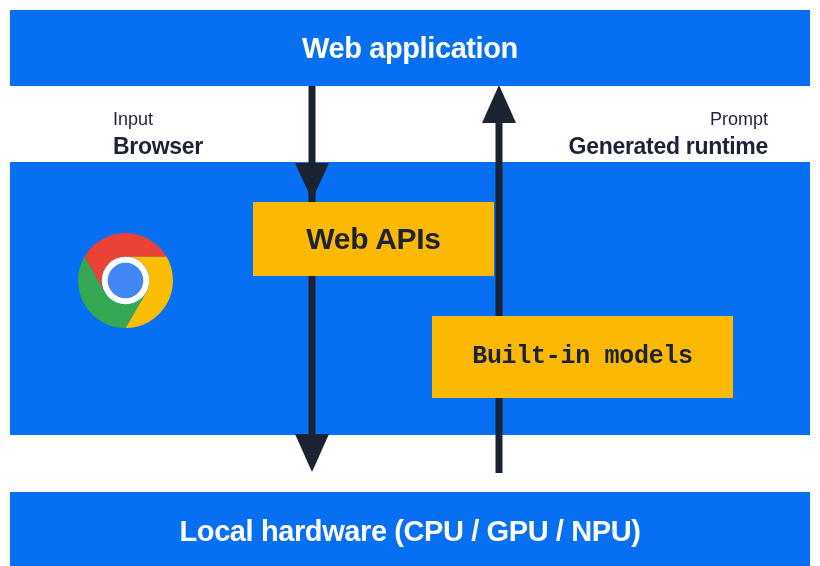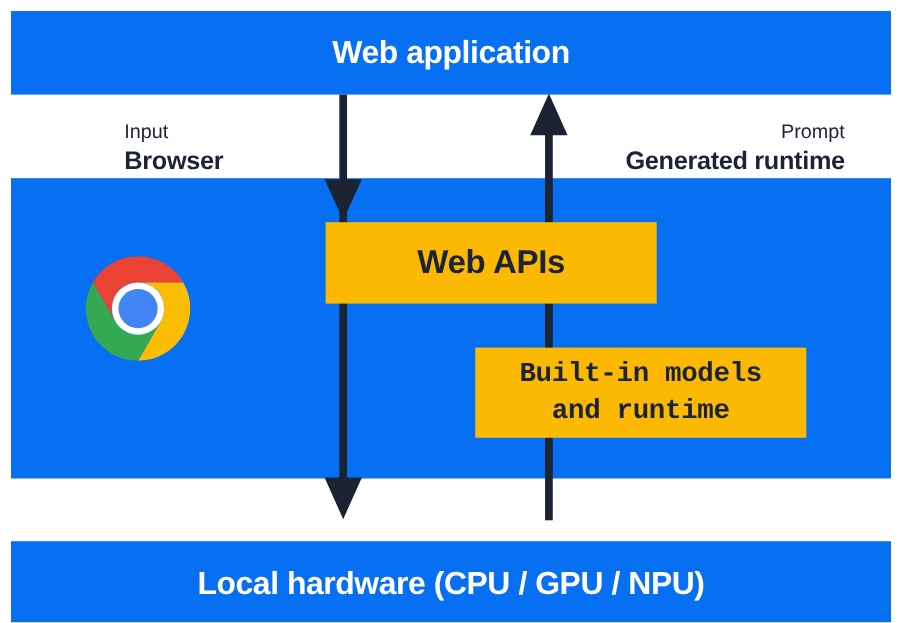--- a/index.html
+++ b/index.html
@@ -78,23 +78,22 @@
     flex-direction: column;
     align-items: center;
     justify-content: center;
     z-index: 3;
     text-align: center;
     font-weight: bold;
     letter-spacing: -0.3px;
   }
   .node-webapis {
     left: 253px; top: 202px;
-    width: 301px; height: 74px;
+    width: 241px; height: 74px;
     font-size: 30px;
-    margin-left: 43px;
   }
   .node-builtin {
     left: 432px; top: 316px;
     width: 301px; height: 82px;
     font-size: 25px;
     line-height: 34px;
     font-family: Liberation Mono, monospace;
   }
 
   .chrome-logo {
@@ -153,20 +152,19 @@
     <path fill="#34A853" d="M3.22,12 A24,24 0 0 0 24,48 L34.39,30 A12,12 0 0 1 13.61,30 Z"></path>
     <circle cx="24" cy="24" r="12" fill="#FFFFFF"></circle>
     <circle cx="24" cy="24" r="9" fill="#4285F4"></circle>
   </svg>
 
   <div class="node node-webapis">
     <span>Web APIs</span>
   </div>
   <div class="node node-builtin">
     <span>Built-in models</span>
-    <span>and runtime</span>
   </div>
 
   <div class="bar bar-bottom">
     <span class="bar-title">Local hardware (CPU / GPU / NPU)</span>
   </div>
 
 </div>
 
 </body></html>

